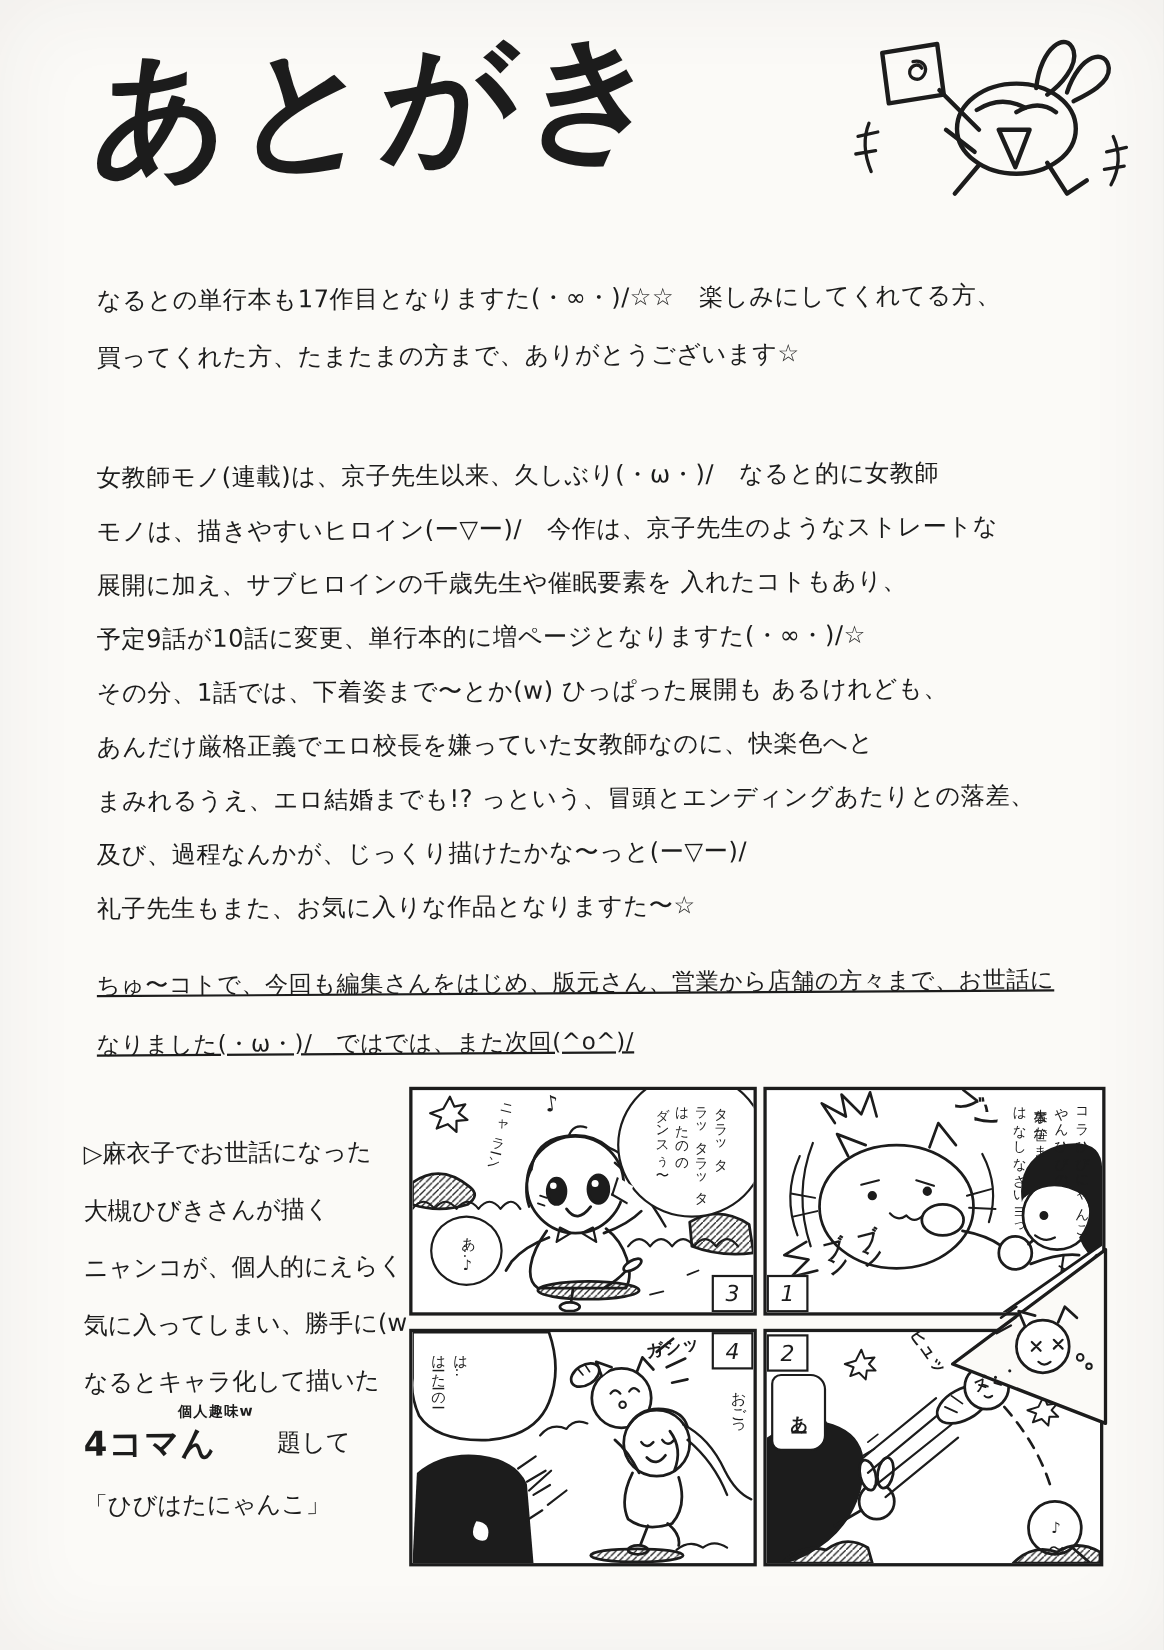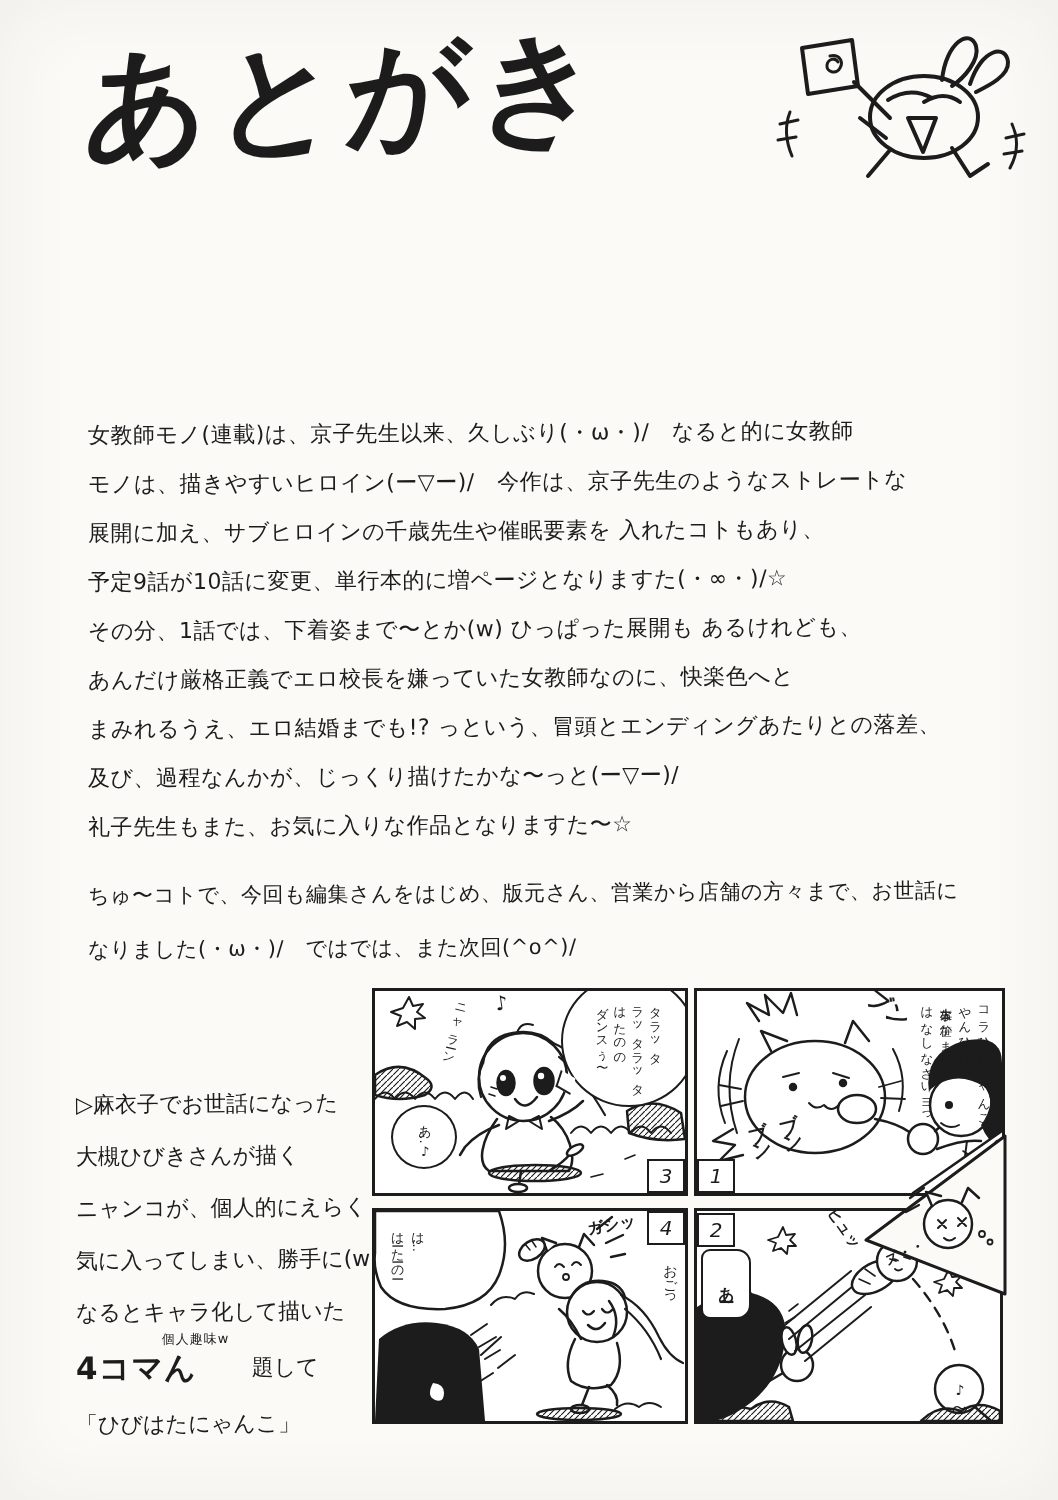--- a/index.html
+++ b/index.html
@@ -15,28 +15,28 @@
     font-size:122px; font-weight:bold; letter-spacing:6px;
     transform:rotate(-2.5deg) skewX(-4deg); white-space:nowrap;
   }
   
   .hw{position:absolute; left:88px; white-space:nowrap;}
   .hw .ln{transform:rotate(-0.35deg); letter-spacing:0.5px;}
   .intro{top:246px; font-size:22px;}
   .intro .ln{line-height:52px;}
   .bodytxt{top:408px; font-size:22px;}
   .bodytxt .ln{line-height:49px;}
-  .closing{top:866px; font-size:21px;}
+  .closing{top:866px; font-size:21px;text-decoration:underline;}
   .closing .ln{line-height:54px;}
   
-  .sidenote{position:absolute; left:76px; top:1078px; width:300px; font-size:22px;}
+  .sidenote{position:absolute; left:76px; top:1022px; width:300px; font-size:22px;}
   .sn-row{height:52px; display:flex; align-items:center; transform:rotate(-0.5deg); white-space:nowrap;}
   .sn-row.tall{height:60px; position:relative;}
   .sn-big{font-size:31px; font-weight:bold; letter-spacing:1px;}
-  .sn-ann{position:absolute; top:-8px; left:86px; font-size:13px; letter-spacing:1px;}
+  .sn-ann{position:absolute; top:-8px; left:86px; font-size:13px; letter-spacing:1px;font-weight:bold;}
   .sn-daishite{margin-left:55px;}
   
   .panel{position:absolute; background:#ffffff; border:3px solid #1c1c1c; box-sizing:border-box; overflow:hidden;}
   .panel svg{position:absolute; left:0; top:0;}
   .panel3{left:372px; top:988px; width:316px; height:208px;}
   .panel1{left:694px; top:988px; width:311px; height:208px;}
   .panel4{left:372px; top:1208px; width:316px; height:216px;}
   .panel2{left:694px; top:1208px; width:309px; height:216px;}
   .numbox{
     position:absolute; width:34px; height:30px; background:#fff;
@@ -102,20 +102,24 @@
       <path d="M114,118 L88,98"></path>
       <path d="M118,130 L96,156"></path>
       <path d="M180,128 L198,156 L216,144"></path>
       <path d="M18,92 Q10,112 20,136" stroke-width="3"></path>
       <path d="M8,104 L26,100 M6,120 L24,117" stroke-width="3"></path>
       <path d="M240,104 Q250,126 238,148" stroke-width="3"></path>
       <path d="M234,118 L252,114 M232,134 L250,131" stroke-width="3"></path>
     </svg>
   </div>
 
+  <div class="hw intro">
+    <div class="ln">なるとの単行本も17作目となりますた(・∞・)/☆☆　楽しみにしてくれてる方、</div>
+    <div class="ln">買ってくれた方、たまたまの方まで、ありがとうございます☆</div>
+  </div>
 
   <div class="hw bodytxt">
     <div class="ln">女教師モノ(連載)は、京子先生以来、久しぶり(・ω・)/　なると的に女教師</div>
     <div class="ln">モノは、描きやすいヒロイン(ー▽ー)/　今作は、京子先生のようなストレートな</div>
     <div class="ln">展開に加え、サブヒロインの千歳先生や催眠要素を 入れたコトもあり、</div>
     <div class="ln">予定9話が10話に変更、単行本的に増ページとなりますた(・∞・)/☆</div>
     <div class="ln">その分、1話では、下着姿まで〜とか(w) ひっぱった展開も あるけれども、</div>
     <div class="ln">あんだけ厳格正義でエロ校長を嫌っていた女教師なのに、快楽色へと</div>
     <div class="ln">まみれるうえ、エロ結婚までも!? っという、冒頭とエンディングあたりとの落差、</div>
     <div class="ln">及び、過程なんかが、じっくり描けたかな〜っと(ー▽ー)/</div>

